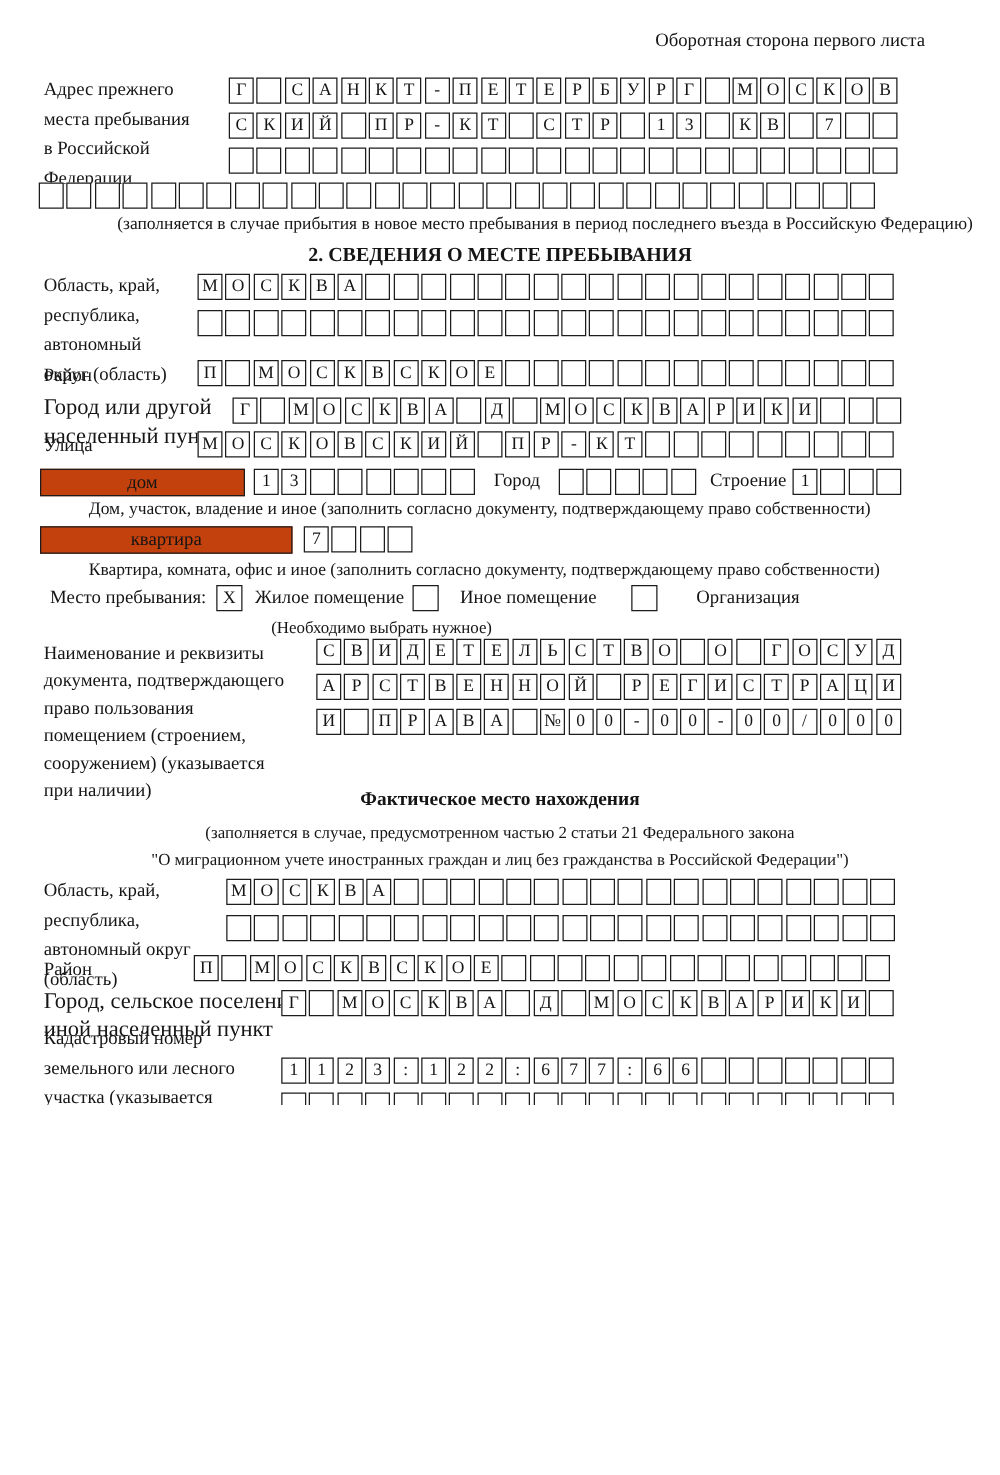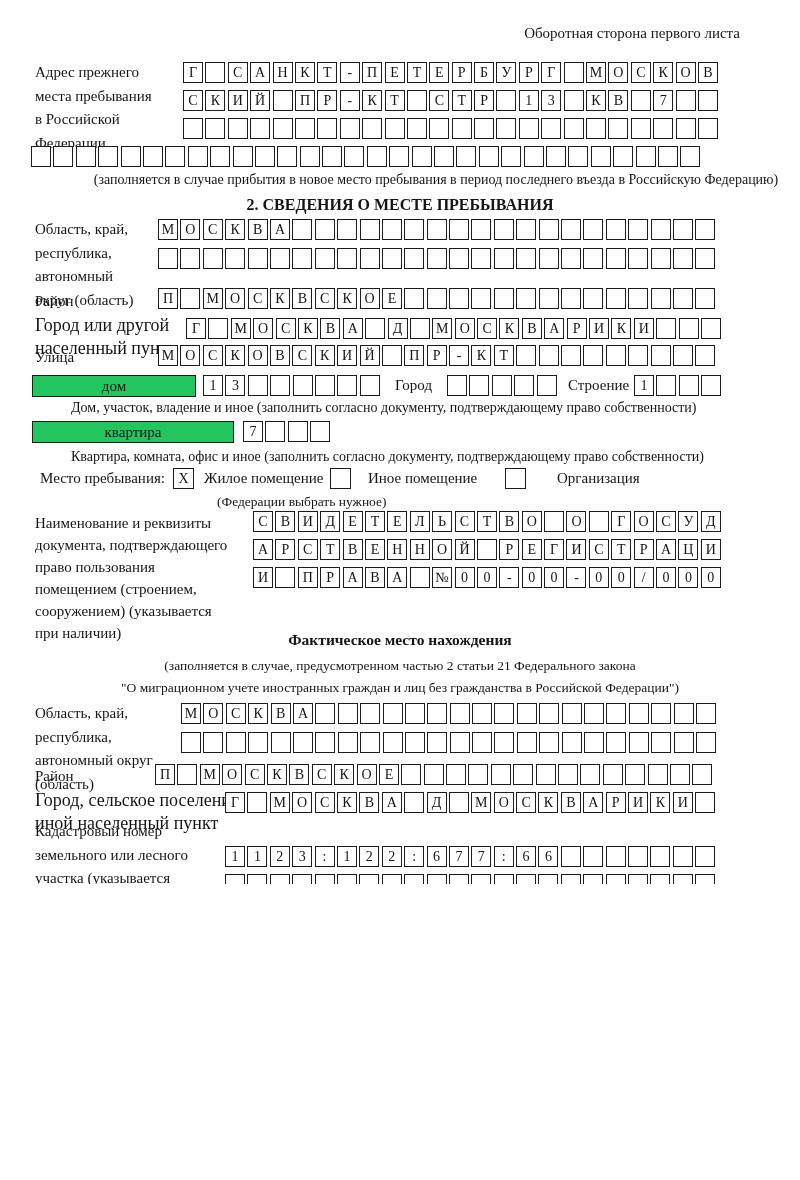--- a/index.html
+++ b/index.html
@@ -11,21 +11,21 @@
   .label2{font-size:18px;line-height:23px;}
   .note{font-size:14px;margin-left:36px;}
   .smallnote{font-size:13.5px;}
   .center{left:0;width:800px;text-align:center;}
   .title{font-weight:bold;font-size:16px;}
   .title2{font-weight:bold;font-size:15.5px;}
   .boxes{position:absolute;white-space:nowrap;}
   .cell{display:inline-block;width:18px;height:19px;border:1.8px solid #1c1c1c;margin-right:2.4px;
         text-align:center;font-size:14px;line-height:19px;vertical-align:top;background:#fff;}
   .wide-box{position:absolute;border:1.8px solid #1c1c1c;height:20px;line-height:20px;
-        text-align:center;font-size:15px;background:#22c55e;}
+        text-align:center;font-size:15px;background:#c2410c;}
   .checkbox{position:absolute;display:inline-block;width:19px;height:19px;border:1.8px solid #1c1c1c;
         text-align:center;font-size:14px;line-height:19px;background:#fff;}
   .stay-label{position:absolute;font-size:15px;line-height:21px;}
   .stamp-rect{position:absolute;left:395px;top:907px;width:353px;height:172px;border:2px solid #1c1c1c;background:#fff;}
 </style>
 </head>
 <body>
 
 <div class="page">
 
@@ -74,21 +74,21 @@
 
   <div class="abs" style="left:0;top:468px;width:800px;height:26px;">
     <span class="stay-label" style="left:40px;">Место пребывания:</span>
     <span class="checkbox" style="left:173px;top:0;">X</span>
     <span class="stay-label" style="left:204px;">Жилое помещение</span>
     <span class="checkbox" style="left:330px;top:0;"></span>
     <span class="stay-label" style="left:368px;">Иное помещение</span>
     <span class="checkbox" style="left:505px;top:0;"></span>
     <span class="stay-label" style="left:557px;">Организация</span>
   </div>
-  <div class="abs smallnote" style="left:217px;top:494px;">(Федерации выбрать нужное)</div>
+  <div class="abs smallnote" style="left:217px;top:494px;">(Необходимо выбрать нужное)</div>
 
   <div class="abs pre" style="left:35px;top:512px;font-size:15px;line-height:22px;">Наименование и реквизиты
 документа, подтверждающего
 право пользования
 помещением (строением,
 сооружением) (указывается
 при наличии)</div>
   <div class="boxes" style="left:253px;top:511px;"><span class="cell">С</span><span class="cell">В</span><span class="cell">И</span><span class="cell">Д</span><span class="cell">Е</span><span class="cell">Т</span><span class="cell">Е</span><span class="cell">Л</span><span class="cell">Ь</span><span class="cell">С</span><span class="cell">Т</span><span class="cell">В</span><span class="cell">О</span><span class="cell"></span><span class="cell">О</span><span class="cell"></span><span class="cell">Г</span><span class="cell">О</span><span class="cell">С</span><span class="cell">У</span><span class="cell">Д</span></div>
   <div class="boxes" style="left:253px;top:539px;"><span class="cell">А</span><span class="cell">Р</span><span class="cell">С</span><span class="cell">Т</span><span class="cell">В</span><span class="cell">Е</span><span class="cell">Н</span><span class="cell">Н</span><span class="cell">О</span><span class="cell">Й</span><span class="cell"></span><span class="cell">Р</span><span class="cell">Е</span><span class="cell">Г</span><span class="cell">И</span><span class="cell">С</span><span class="cell">Т</span><span class="cell">Р</span><span class="cell">А</span><span class="cell">Ц</span><span class="cell">И</span></div>
   <div class="boxes" style="left:253px;top:567px;"><span class="cell">И</span><span class="cell"></span><span class="cell">П</span><span class="cell">Р</span><span class="cell">А</span><span class="cell">В</span><span class="cell">А</span><span class="cell"></span><span class="cell">№</span><span class="cell">0</span><span class="cell">0</span><span class="cell">-</span><span class="cell">0</span><span class="cell">0</span><span class="cell">-</span><span class="cell">0</span><span class="cell">0</span><span class="cell">/</span><span class="cell">0</span><span class="cell">0</span><span class="cell">0</span></div>

